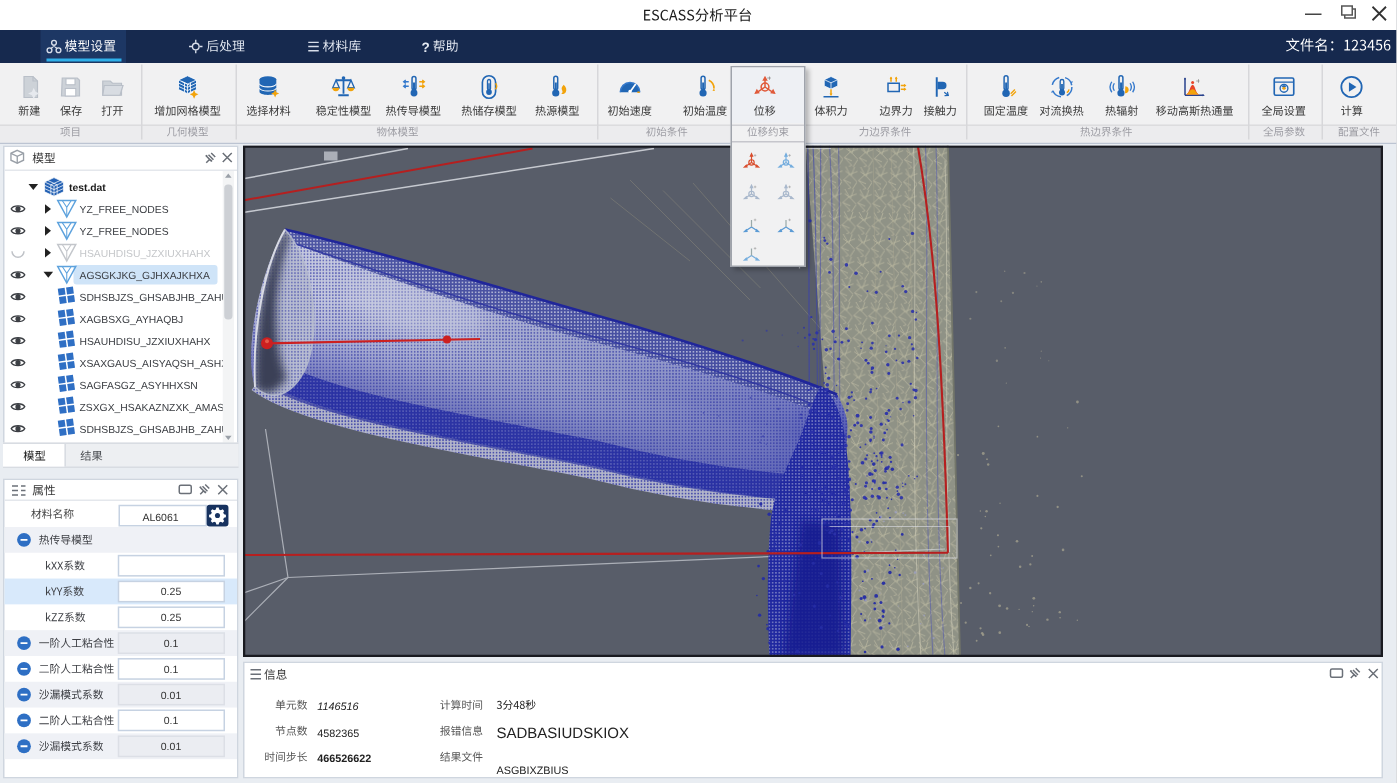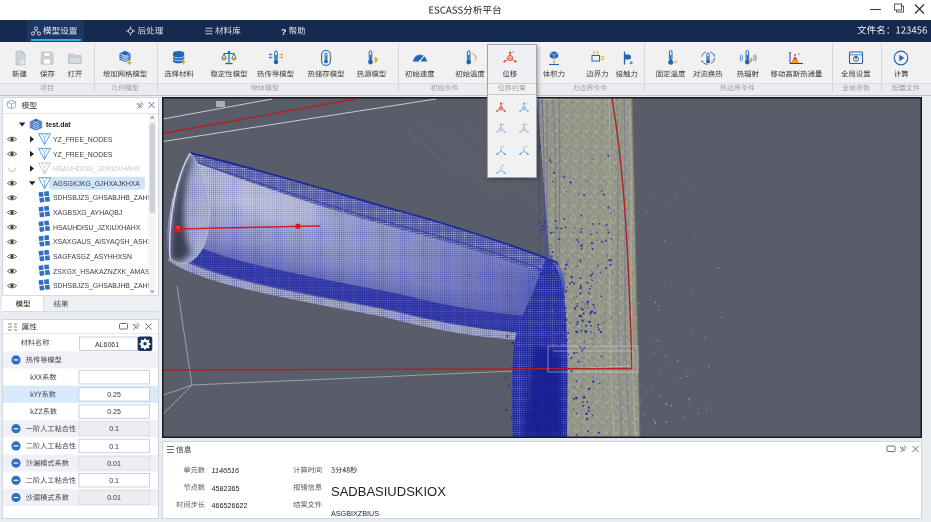--- a/index.html
+++ b/index.html
@@ -372,24 +372,24 @@
     <div style="position:absolute;left:162px;top:441px;width:760px;height:78px;background:#fff;border:1px solid #cfd6df;box-sizing:border-box;"></div>
     <svg style="position:absolute;left:162px;top:441px" width="760" height="17" viewBox="0 0 760 17">
 <g stroke="#6b7078" fill="none">
 <path d="M5 5.5h7M5 8.5h7M5 11.5h7" stroke-width="1"></path>
 <rect x="725" y="5" width="8" height="5.5" rx="1"></rect>
 <path d="M738.5 11l2.5-2.5 M740 5.7l3.3 3.3 M739.2 6.5l-1-.3 3.9 3.9-.3-1 M741.8 4.5l2.7 2.7" stroke-width="1"></path>
 <path d="M750.5 5l6 6M756.5 5l-6 6" stroke-width="1"></path>
 </g>
 </svg>
     <div style="position:absolute;left:211.5px;top:466.3px;font-size:7.2px;color:#222;font-style:italic;">1146516</div>
-    <div style="position:absolute;left:331px;top:483.6px;font-size:13px;color:#222;">SADBASIUDSKIOX</div>
+    <div style="position:absolute;left:331px;top:483.6px;font-size:10px;color:#222;">SADBASIUDSKIOX</div>
     <div style="position:absolute;left:211.5px;top:483.6px;font-size:7.2px;color:#222;text-align:center;">4582365</div>
     <div style="position:absolute;left:331px;top:509px;font-size:7.2px;color:#222;">ASGBIXZBIUS</div>
-    <div style="position:absolute;left:211.5px;top:500.9px;font-size:7.2px;color:#222;">466526622</div>
+    <div style="position:absolute;left:211.5px;top:500.9px;font-size:7.2px;color:#222;font-weight:bold;">466526622</div>
     <svg style="position:absolute;left:162px;top:97px" width="760" height="341" viewBox="0 0 760 341">
       <defs>
 <pattern id="pdot" width="2.1" height="2.1" patternUnits="userSpaceOnUse">
           <circle cx="1.05" cy="1.05" r="0.62" fill="#262ca0"></circle>
         </pattern>
 <pattern id="pdotL" width="2.2" height="2.2" patternUnits="userSpaceOnUse">
           <circle cx="1.1" cy="1.1" r="0.6" fill="#d2d5e6"></circle>
         </pattern>
 <pattern id="pwall" width="10" height="15" patternUnits="userSpaceOnUse" patternTransform="rotate(2)">
 <rect width="10" height="15" fill="#8f9286"></rect>

